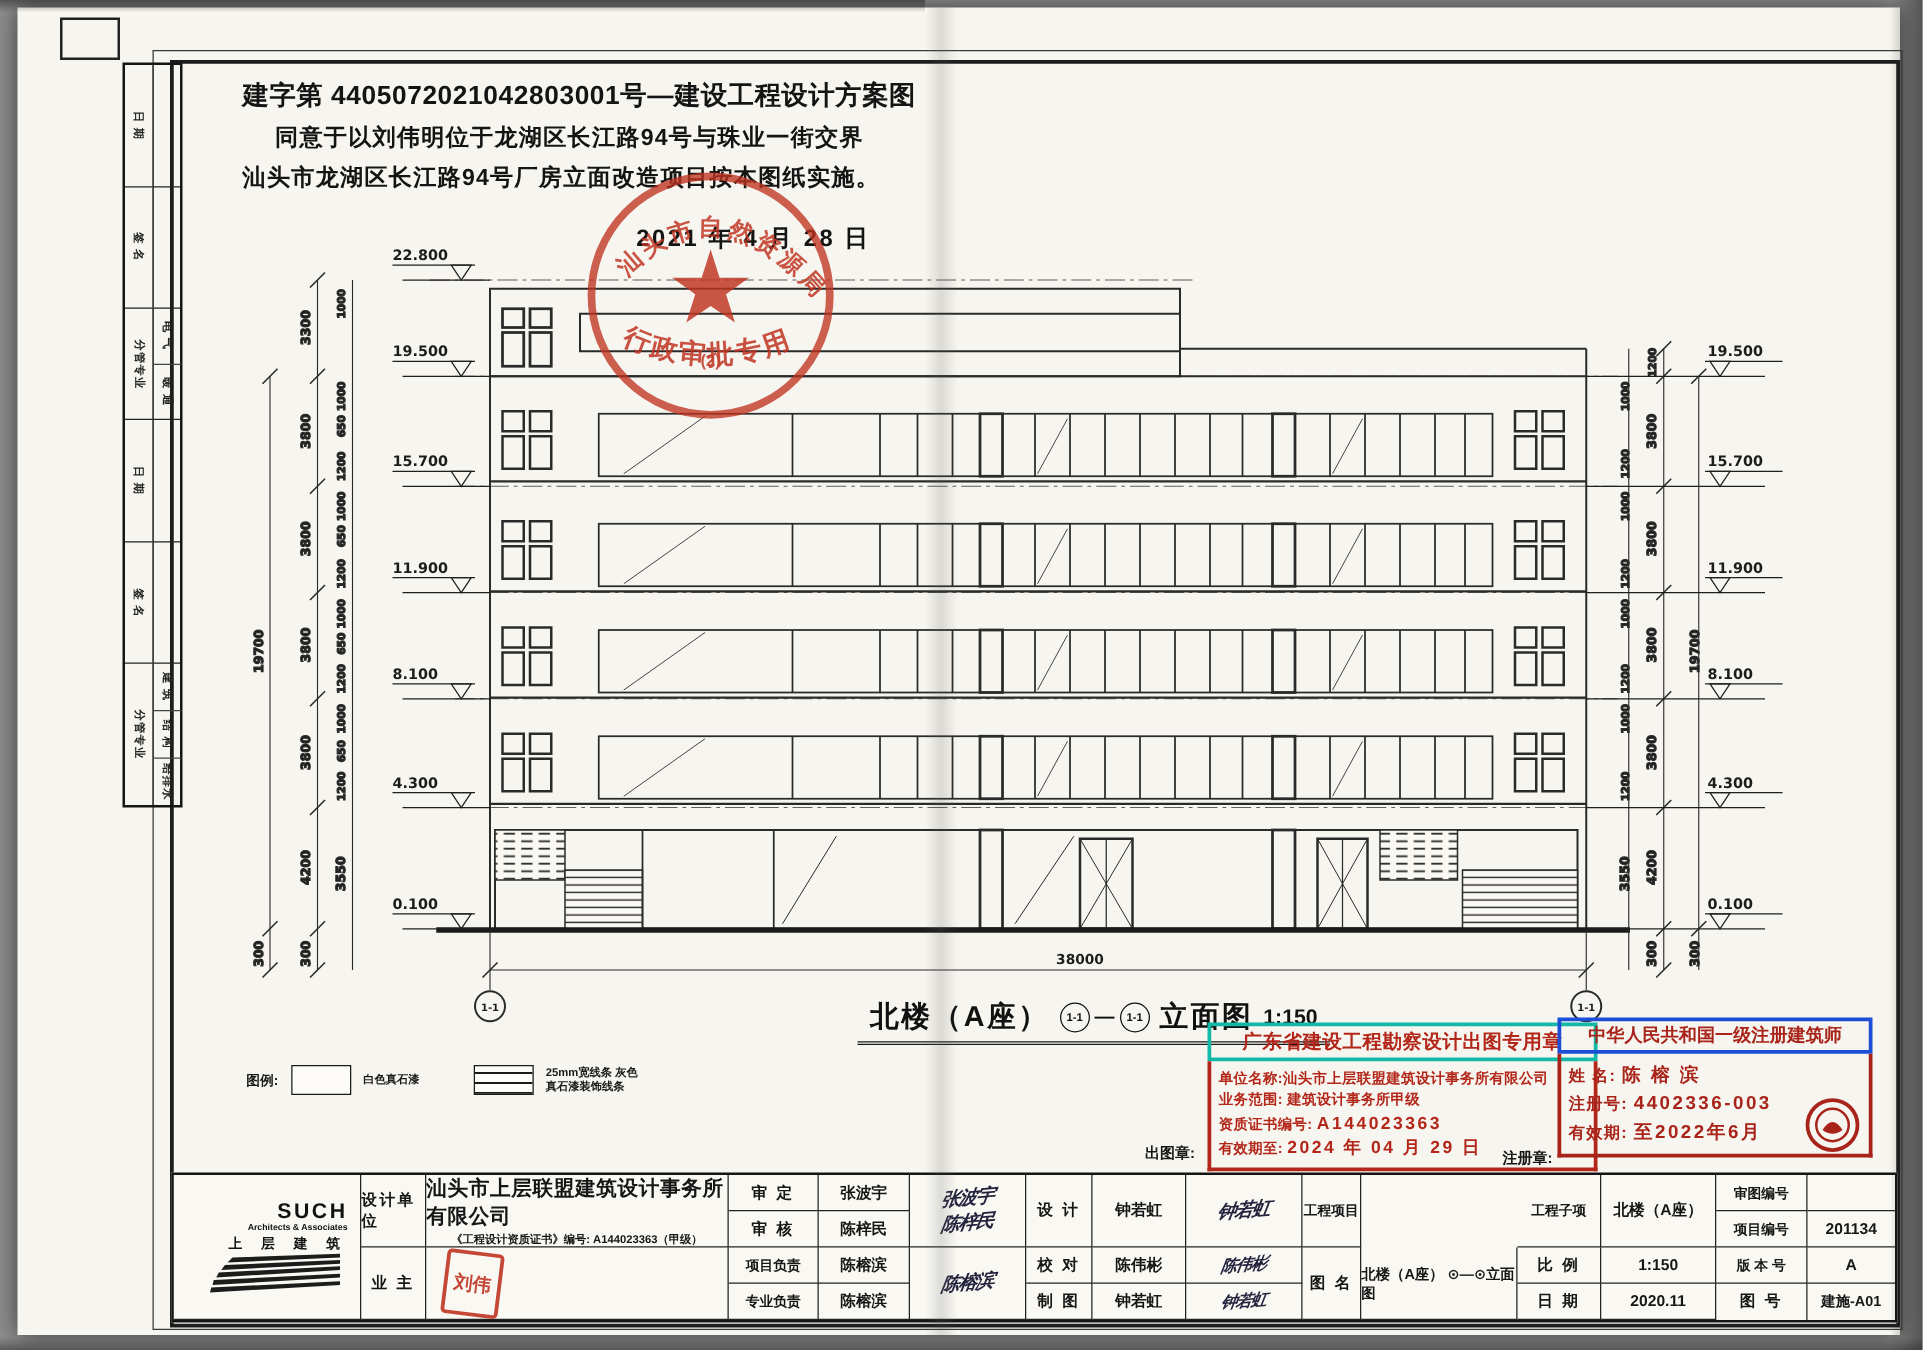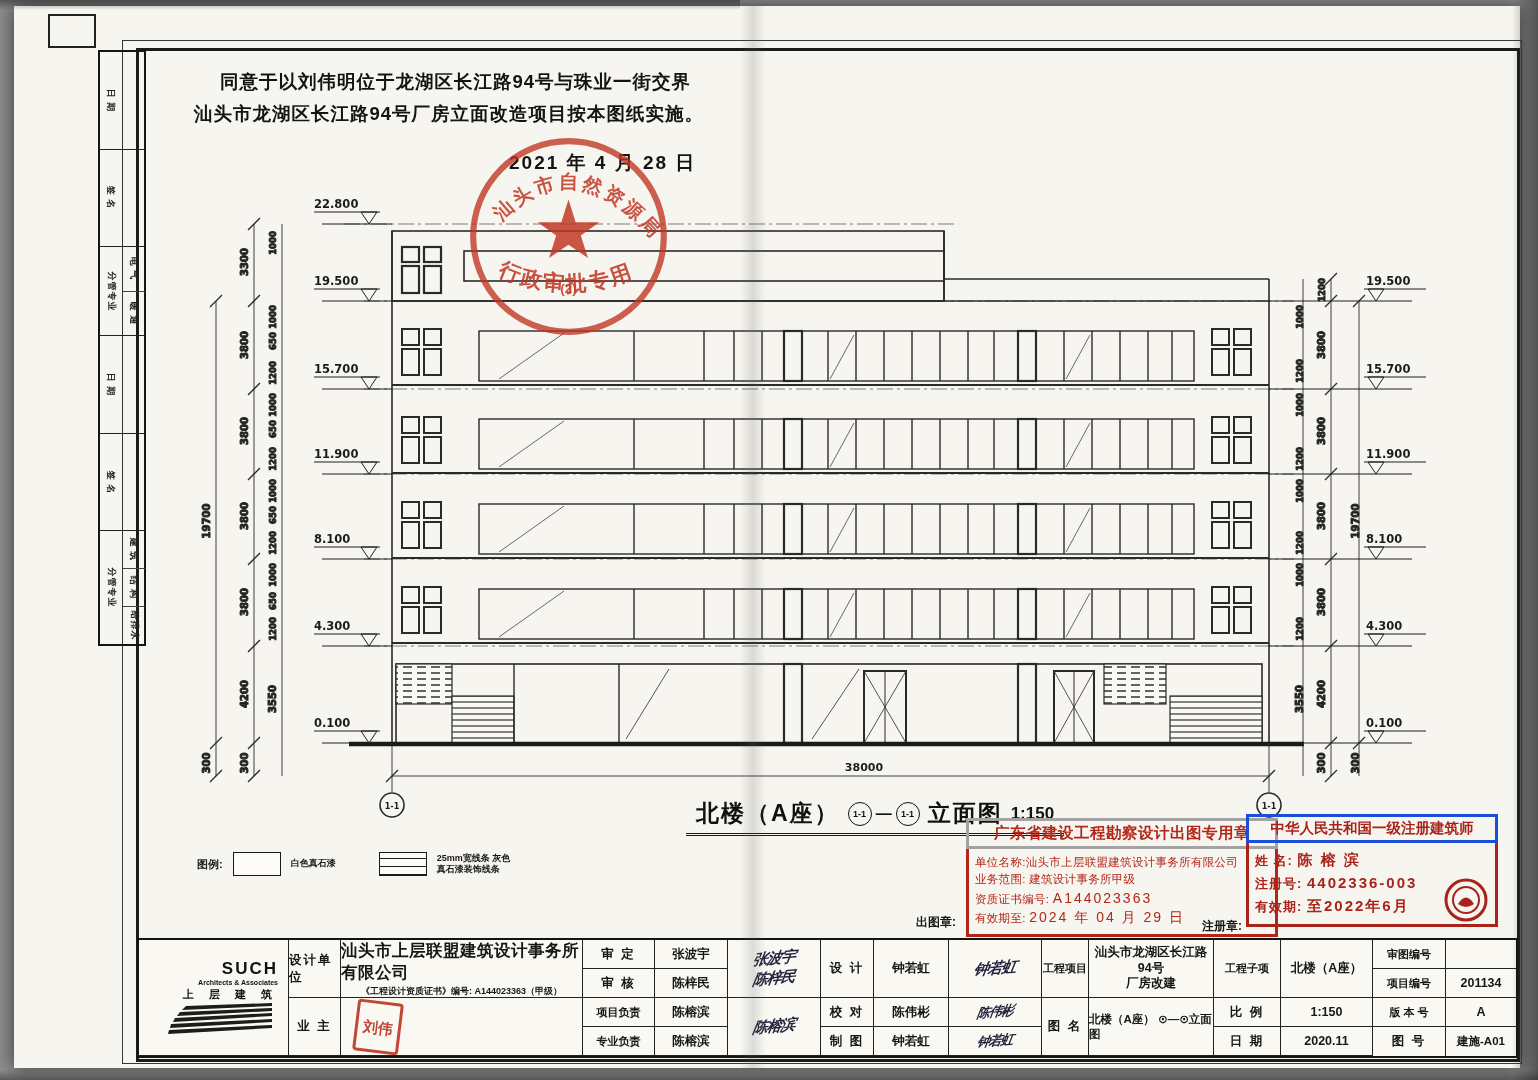--- a/index.html
+++ b/index.html
@@ -52,23 +52,23 @@
   .cap-dash{font-weight:800;color:#111;margin:0 -4px;}
   .cap-scale{font-size:17px;font-weight:700;color:#111;}
 
   
   .legend{position:absolute;left:183px;top:846px;display:flex;align-items:center;gap:10px;z-index:6;}
   .lg-title{font-size:11px;font-weight:800;color:#1a1a1a;}
   .lg-box{width:46px;height:22px;border:1.8px solid #1a1a1a;background:#fdfcf8;}
   .lg-box.lines{background:repeating-linear-gradient(to bottom,#fdfcf8 0 5px,#1a1a1a 5px 6.5px,#fdfcf8 6.5px 8px);}
   .lg-label{font-size:9px;font-weight:700;color:#1a1a1a;width:78px;line-height:1.25;}
   .gd-stamp{position:absolute;left:952px;top:812px;width:312px;z-index:8;color:#b3271a;}
-  .gd-title{border:3px solid #a3a3a3;font-size:15.5px;font-weight:800;text-align:center;padding:2px 4px;letter-spacing:.5px;}
+  .gd-title{border:3px solid #14b8a6;font-size:15.5px;font-weight:800;text-align:center;padding:2px 4px;letter-spacing:.5px;}
   .gd-body{border:3px solid #b3271a;border-top:none;padding:3px 6px 4px 6px;}
-  .gd-row{font-size:11.5px;font-weight:400;letter-spacing:.3px;margin:2.5px 0;white-space:nowrap;}
+  .gd-row{font-size:11.5px;font-weight:700;letter-spacing:.3px;margin:2.5px 0;white-space:nowrap;}
   .gd-row .big{font-size:14px;letter-spacing:2px;}
   .arch-stamp{position:absolute;left:1232px;top:808px;width:252px;z-index:8;color:#a8241a;}
   .arch-title{border:3px solid #1d4ed8;font-size:14.5px;font-weight:800;text-align:center;padding:2px 3px;}
   .arch-body{border:3px solid #a8241a;border-top:none;padding:4px 6px;position:relative;}
   .arch-row{font-size:13px;font-weight:800;margin:4px 0;letter-spacing:1px;white-space:nowrap;}
   .arch-row .v{font-size:15px;letter-spacing:2px;}
   .arch-emblem{position:absolute;right:6px;top:34px;width:46px;height:46px;}
   .stamp-side-label{position:absolute;font-size:12px;font-weight:800;color:#161616;z-index:8;}
 
   
@@ -162,20 +162,21 @@
               <span class="rot">结 构</span>
             </div>
       <div class="mt-val">
               <span class="rot">给排水</span>
             </div>
     </div>
   </div>
 </div>
 
 <div class="approval">
+  <div class="ap-line1">建字第 4405072021042803001号—建设工程设计方案图</div>
   <div class="ap-line indent">同意于以刘伟明位于龙湖区长江路94号与珠业一街交界</div>
   <div class="ap-line">汕头市龙湖区长江路94号厂房立面改造项目按本图纸实施。</div>
   <div class="ap-date">2021 年 4 月 28 日</div>
 </div>
 
 <svg class="round-stamp" viewBox="0 0 200 200">
   <defs>
     <path id="arcT" d="M 24,96 Q 100,10 176,96" fill="none"></path>
     <path id="arcB" d="M 28,136 Q 100,170 172,136" fill="none"></path>
   </defs>
@@ -693,26 +694,20 @@
   <div class="tb" style="grid-column:9;grid-row:3;">
     <span class="sig small">陈伟彬</span>
   </div>
   <div class="tb lbl" style="grid-column:7;grid-row:4;">制  图</div>
   <div class="tb val" style="grid-column:8;grid-row:4;">钟若虹</div>
   <div class="tb" style="grid-column:9;grid-row:4;">
     <span class="sig small">钟若虹</span>
   </div>
 
   <div class="tb lbl" style="grid-column:10;grid-row:1/3;font-size:11px;letter-spacing:0;">工程项目</div>
-  <div class="tb val" style="grid-column:11;grid-row:1/3;">
-    <div class="two">
-            <div>汕头市龙湖区长江路94号</div>
-            <div>厂房改建</div>
-          </div>
-  </div>
   <div class="tb lbl" style="grid-column:10;grid-row:3/5;">图  名</div>
   <div class="tb val" style="grid-column:11;grid-row:3/5;font-size:11.5px;">北楼（A座） ⊙—⊙立面图</div>
 
   <div class="tb lbl" style="grid-column:12;grid-row:1/3;font-size:11px;letter-spacing:0;">工程子项</div>
   <div class="tb val" style="grid-column:13;grid-row:1/3;">北楼（A座）</div>
   <div class="tb lbl" style="grid-column:12;grid-row:3;">比  例</div>
   <div class="tb val" style="grid-column:13;grid-row:3;">1:150</div>
   <div class="tb lbl" style="grid-column:12;grid-row:4;">日  期</div>
   <div class="tb val" style="grid-column:13;grid-row:4;">2020.11</div>
 

